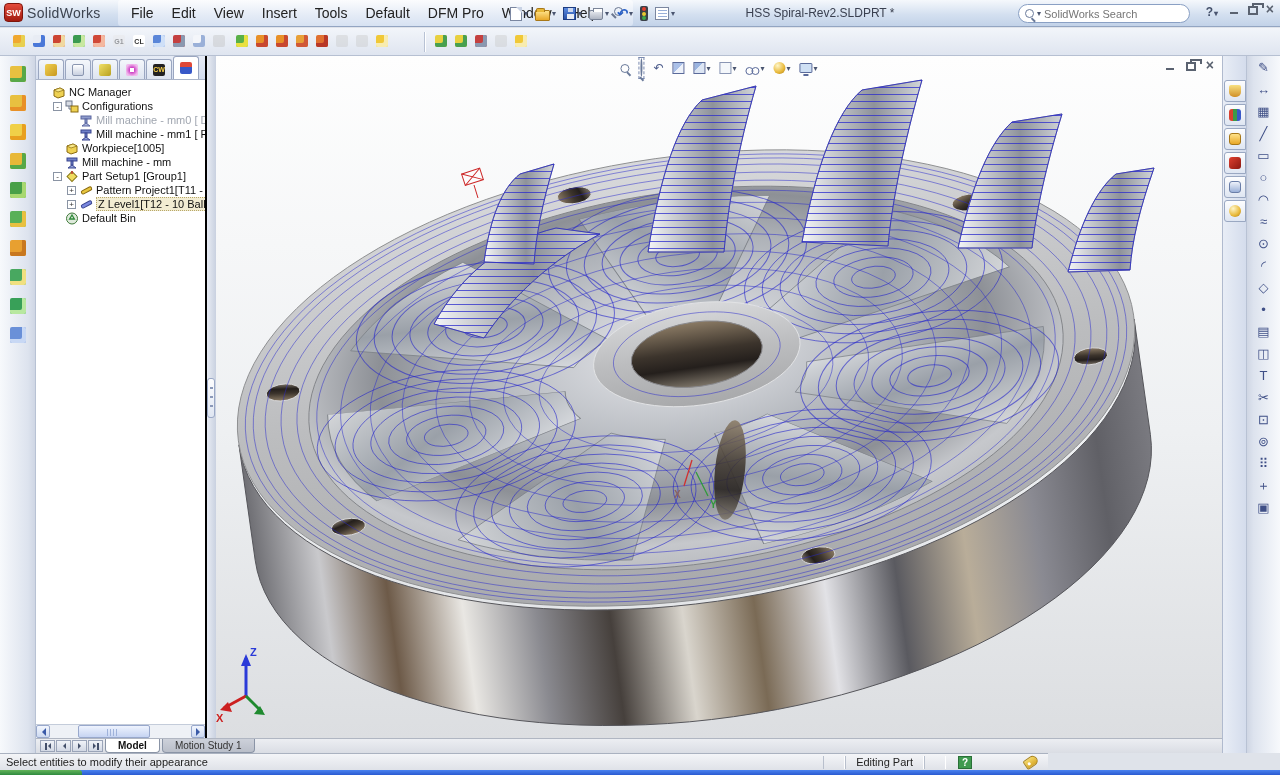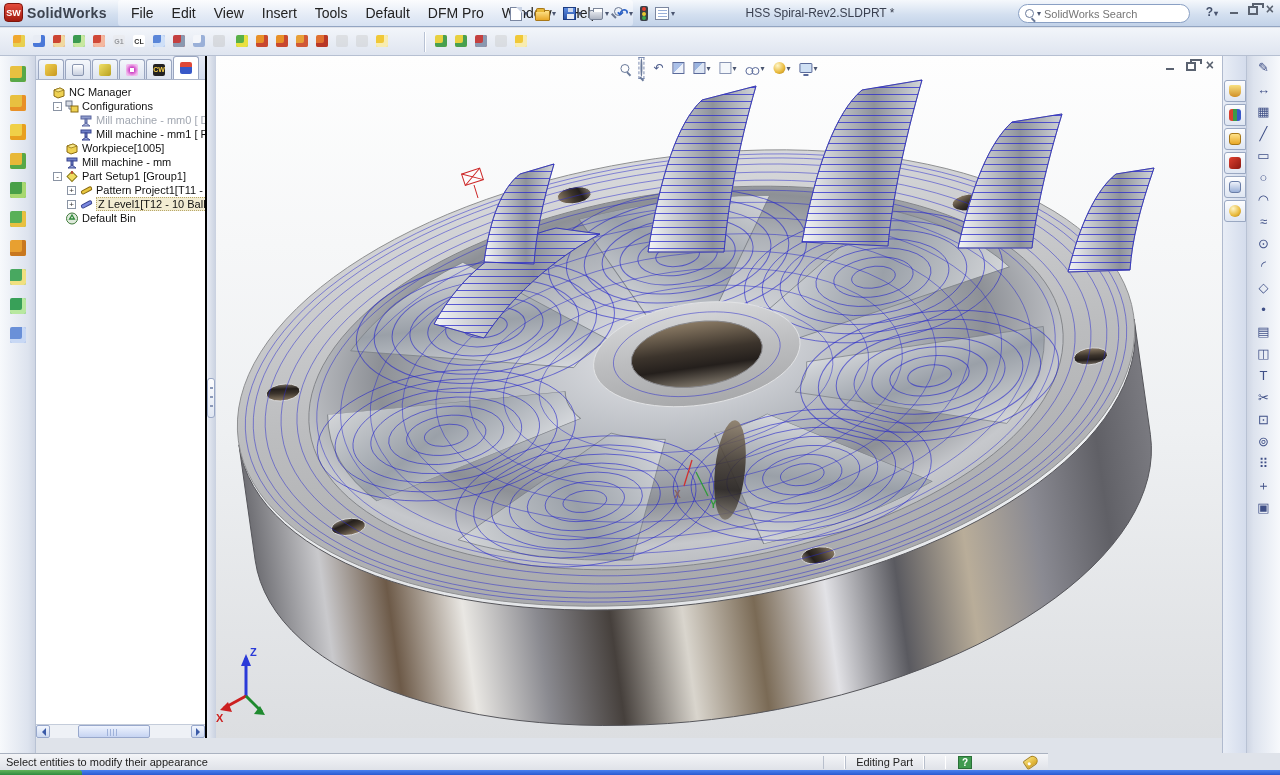--- a/index.html
+++ b/index.html
@@ -5,21 +5,21 @@
   *{margin:0;padding:0;box-sizing:border-box;font-family:"Liberation Sans",sans-serif;}
   html,body{width:1280px;height:775px;overflow:hidden;background:#dfe3ea;}
   #app{position:absolute;inset:0;width:1280px;height:775px;}
 
   
   .titlebar{position:absolute;left:0;top:0;width:1280px;height:27px;
     background:linear-gradient(#f5f8fc,#d4e0f0 55%,#c2d2e8);border-bottom:1px solid #93a5c2;}
   .logo{position:absolute;left:4px;top:3px;display:flex;align-items:center;gap:4px;}
   .logo .mark{width:19px;height:19px;border-radius:4px;background:linear-gradient(#e34b3c,#a31b10);
     color:#fff;font-size:9px;font-weight:bold;display:flex;align-items:center;justify-content:center;border:1px solid #7d150c;}
-  .logo .name{font-size:14px;font-weight:bold;color:#3d4450;letter-spacing:.3px;}
+  .logo .name{font-size:14px;font-weight:normal;color:#3d4450;letter-spacing:.3px;}
   .menus{position:absolute;left:118px;top:0;height:26px;display:flex;align-items:center;
     background:linear-gradient(#fbfcfe,#e4ebf6 60%,#d7e2f2);border-radius:3px;padding:0 4px;}
   .menus span{padding:8px 9px;font-size:14px;color:#222;line-height:26px;cursor:default;}
   .pin{width:14px;height:14px;margin-left:4px;position:relative;}
   .pin::before{content:"";position:absolute;left:3px;top:2px;width:7px;height:7px;border:1.5px solid #6a7690;border-radius:50%;}
   .pin::after{content:"";position:absolute;left:0px;top:10px;width:6px;height:1.5px;background:#6a7690;transform:rotate(45deg);}
   .stdbar{position:absolute;left:508px;top:2px;height:23px;display:flex;align-items:center;gap:3px;}
   .tbtn{display:flex;align-items:center;gap:1px;padding:1px 2px;border-radius:2px;}
   .dd::after{content:"▾";font-size:8px;color:#4a5570;margin-left:1px;}
   .doctitle{position:absolute;left:700px;top:6px;width:240px;text-align:center;font-size:12px;color:#3a4050;}
@@ -641,20 +641,40 @@
     <span class="rtb">◫</span>
     <span class="rtb">T</span>
     <span class="rtb">✂</span>
     <span class="rtb">⊡</span>
     <span class="rtb">⊚</span>
     <span class="rtb">⠿</span>
     <span class="rtb">＋</span>
     <span class="rtb">▣</span>
   </div>
 
+  <div class="tabsrow">
+    <div class="navbtns">
+      <span class="nbtn">
+          <span class="nbar"></span>
+          <span class="ntri ntl"></span>
+        </span>
+      <span class="nbtn">
+          <span class="ntri ntl"></span>
+        </span>
+      <span class="nbtn">
+          <span class="ntri ntr"></span>
+        </span>
+      <span class="nbtn">
+          <span class="ntri ntr"></span>
+          <span class="nbar"></span>
+        </span>
+    </div>
+    <span class="sheet active">Model</span>
+    <span class="sheet idle">Motion Study 1</span>
+  </div>
 
   <div class="status">
     <span class="msg">Select entities to modify their appearance</span>
     <span class="scell" style="width:14px"></span>
     <span class="scell">Editing Part</span>
     <span class="scell" style="width:14px"></span>
     <span class="qmark">?</span>
     <span style="width:40px"></span>
     <span class="tagic"></span>
   </div>

